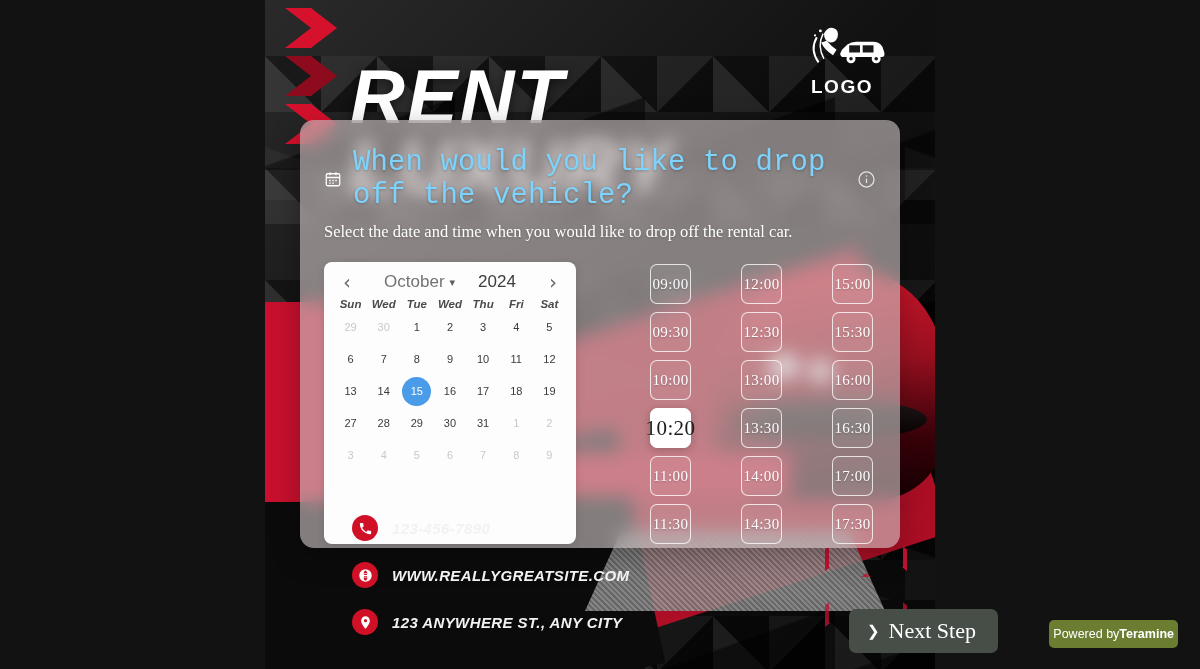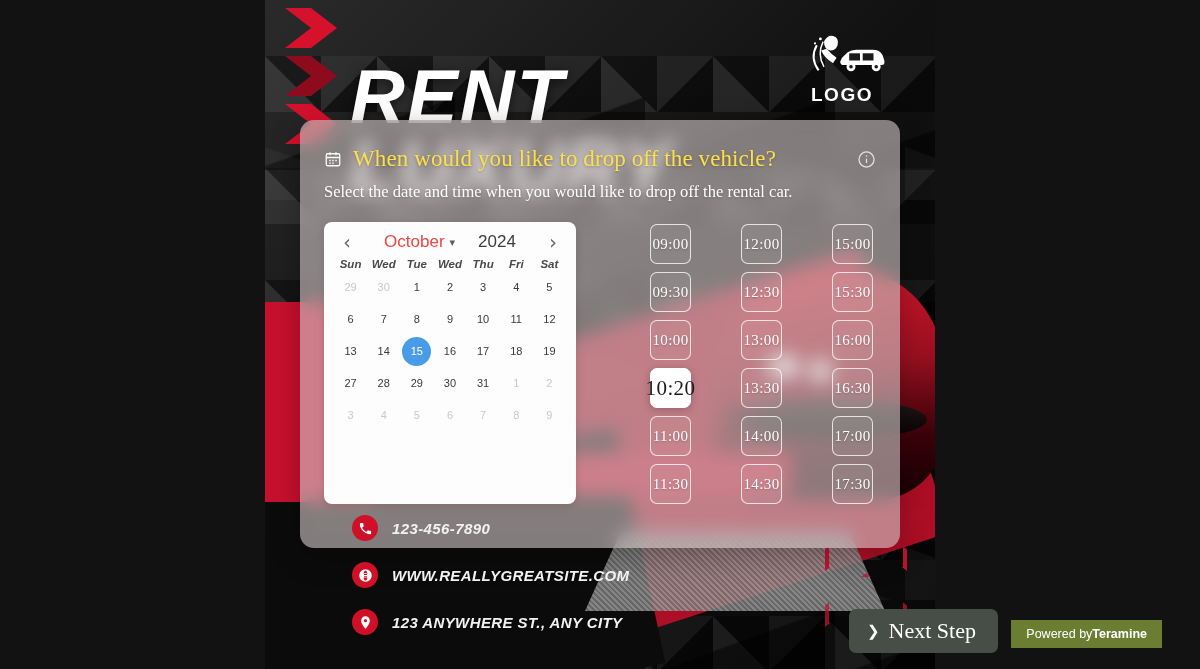--- a/index.html
+++ b/index.html
@@ -159,21 +159,21 @@
   }
   .order-arrows span {
     width: 30px; height: 44px;
     background: #c8102e;
     clip-path: polygon(0 0, 55% 0, 100% 50%, 55% 100%, 0 100%, 45% 50%);
   }
 
   
   .logo-wrap {
     position: absolute;
-    right: 48px; top: 30px;
+    right: 48px; top: 22px;
     width: 90px; text-align: center;
     color: #fff;
   }
   .logo-mark { height: 52px; }
   .logo-text {
     font-weight: bold; font-size: 19px;
     letter-spacing: 1.5px; margin-top: 2px;
   }
 
   
@@ -214,23 +214,23 @@
     overflow: hidden;
   }
   .panel-head {
     display: flex; align-items: center;
     padding: 26px 24px 0 24px;
     gap: 11px;
   }
   .cal-icon { width: 18px; height: 18px; flex: none; }
   .cal-icon svg { width: 18px; height: 18px; stroke: #fff; fill: none; stroke-width: 1.7; }
   .panel-title {
-    color: #fde047;
-    font-family: Liberation Serif, serif;
-    font-size: 23px;
+    color: #7dd3fc;
+    font-family: Liberation Mono, monospace;
+    font-size: 29px;
     letter-spacing: .1px;
     text-shadow: 0 1px 3px rgba(0,0,0,.25);
     flex: 1;
   }
   .info-icon { width: 19px; height: 19px; flex: none; opacity: .78; }
   .info-icon svg { width: 19px; height: 19px; }
   .panel-sub {
     padding: 10px 24px 0 24px;
     color: #fff;
     font-family: "Liberation Serif", serif;
@@ -257,21 +257,21 @@
     justify-content: space-between;
     padding: 0 4px 2px 4px;
   }
   .cal-arrow {
     color: #6a6a6a; font-size: 19px; line-height: 1;
     width: 18px; text-align: center; cursor: pointer;
     font-family: "DejaVu Sans", sans-serif;
   }
   .cal-mony { display: flex; align-items: center; gap: 5px; }
   .cal-month {
-    color: #ef4444; font-size: 17px;
+    color: #737373; font-size: 17px;
   }
   .cal-caret { color: #5c5c5c; font-size: 11px; line-height: 1; }
   .cal-year { color: #3d3d3d; font-size: 17px; margin-left: 18px; }
   .dow-row, .day-row {
     display: grid;
     grid-template-columns: repeat(7, 1fr);
     text-align: center;
   }
   .dow-row { margin: 4px 0 2px 0; font-style: italic; }
   .dow {
@@ -334,24 +334,24 @@
     border: none; border-radius: 7px;
     color: #fff;
     font-family: "Liberation Serif", serif;
     font-size: 22px;
     cursor: pointer;
     z-index: 8;
   }
   .next-chev { font-size: 15px; font-family: "DejaVu Sans", sans-serif; }
   .powered {
     position: absolute;
-    right: 38px; bottom: 21px;
+    right: 22px; bottom: 21px;
     background: #6b7d31;
-    border-radius: 0;
-    padding: 7px 15px;
+    border-radius: 5px;
+    padding: 7px 4px;
     color: #fff;
     font-size: 12.5px;
     z-index: 8;
     white-space: nowrap;
   }
   .powered b { font-weight: bold; }
 </style>
 </head>
 <body>
 

